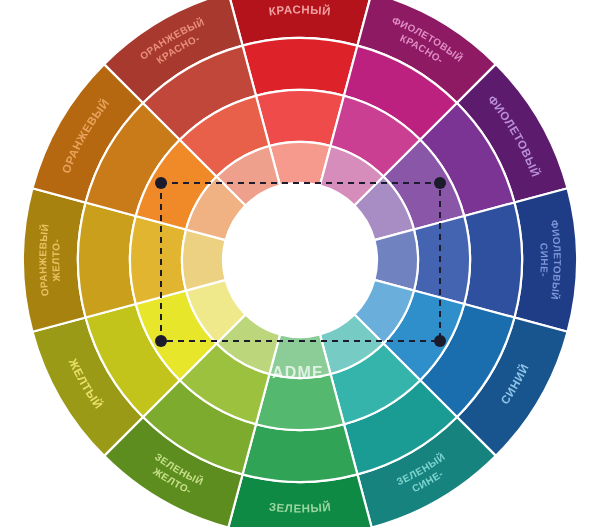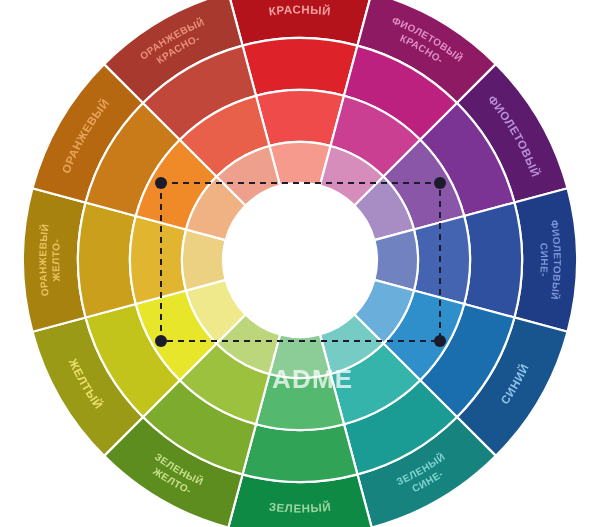--- a/index.html
+++ b/index.html
@@ -2,21 +2,21 @@
 <html><head>
 <meta charset="utf-8">
 <style>
   html,body{margin:0;padding:0;background:#ffffff;}
   body{width:600px;height:527px;overflow:hidden;font-family:"Liberation Sans",sans-serif;}
   #stage{position:relative;width:600px;height:527px;background:#ffffff;}
   #wheel{position:absolute;left:0;top:0;width:600px;height:527px;}
   .wm{
     position:absolute;left:272px;top:364px;
     font-family:"Liberation Sans",sans-serif;
-    font-size:26px;font-weight:700;letter-spacing:1.2px;
+    font-size:16px;font-weight:700;letter-spacing:1.2px;
     color:rgba(255,255,255,0.72);
     pointer-events:none;user-select:none;
   }
 </style>
 </head>
 <body>
 
 <div id="stage">
 
   <svg id="wheel" viewBox="0 0 600 527" aria-label="color wheel">

